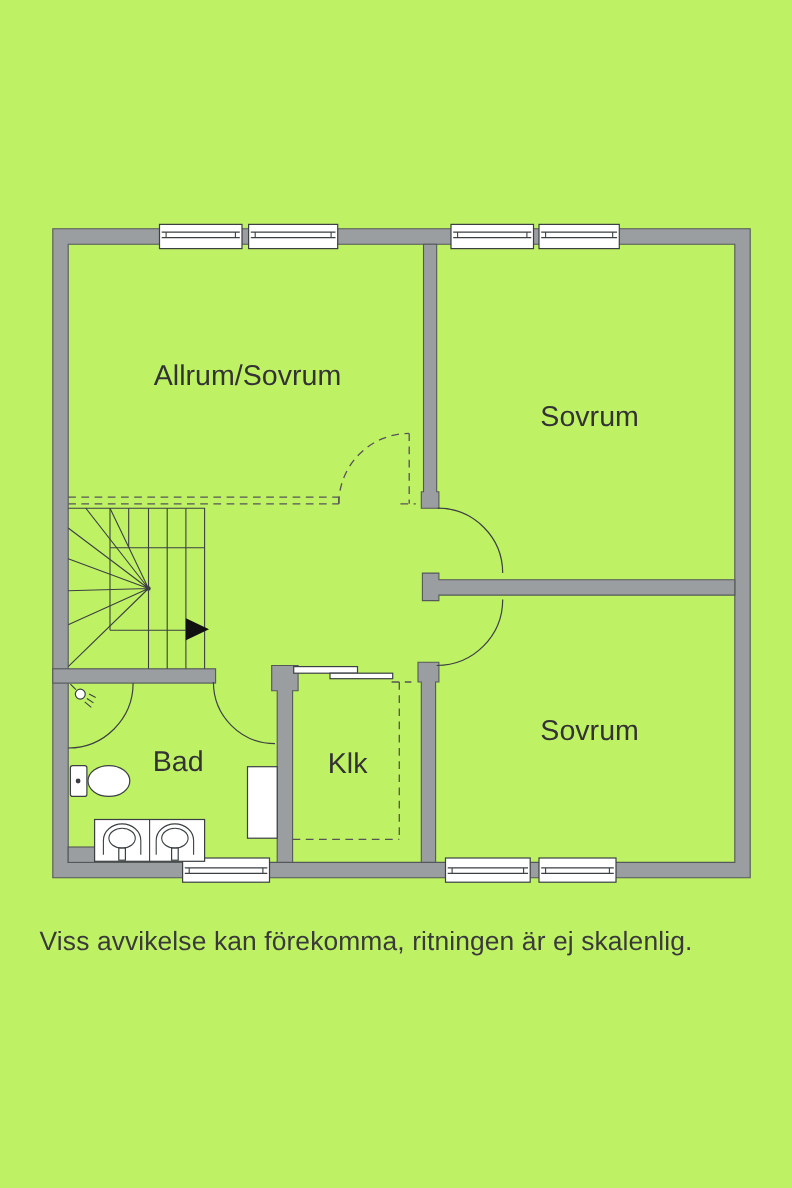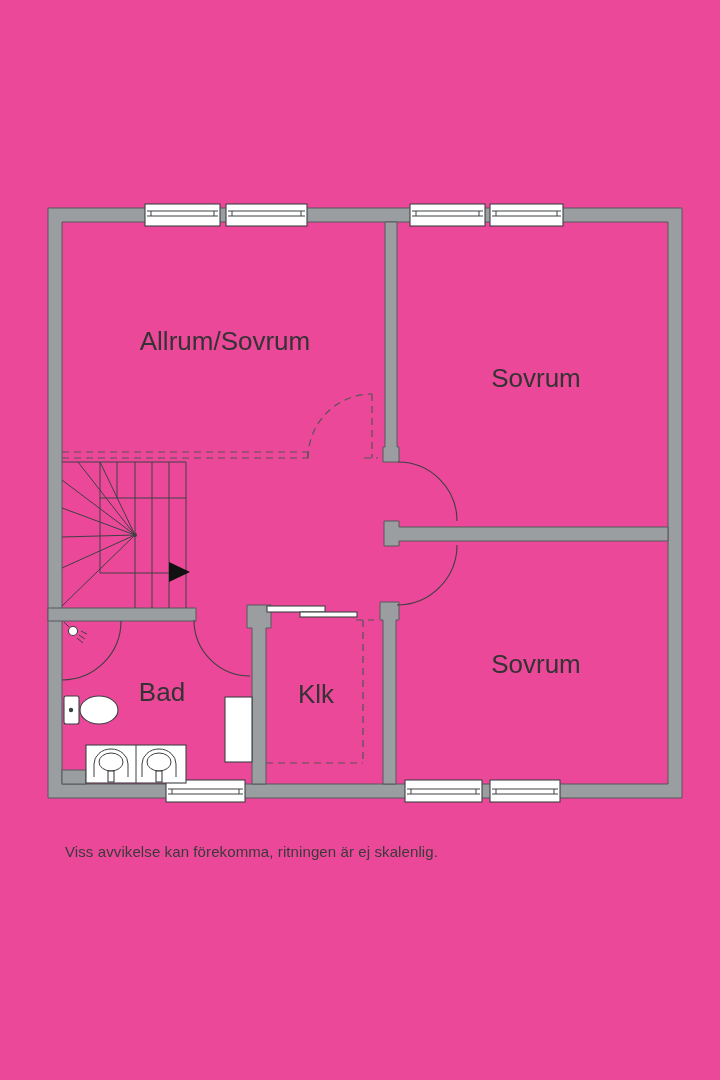--- a/index.html
+++ b/index.html
@@ -8,40 +8,39 @@
     background: #ffffff;
     width: 720px;
     height: 1080px;
     overflow: hidden;
     font-family: "Liberation Sans", "DejaVu Sans", sans-serif;
   }
   .stage {
     position: relative;
     width: 720px;
     height: 1080px;
-    background: #ec4899;
+    background: #bef264;
   }
   svg { display: block; }
 
   .wall      { fill: #9a9ea1; stroke: #54585a; stroke-width: 1; }
   .line      { stroke: #3c4043; stroke-width: 1.1; fill: none; }
   .thinline  { stroke: #3c4043; stroke-width: 1;   fill: none; }
   .whitefix  { fill: #ffffff; stroke: #3c4043; stroke-width: 1.1; }
   .dashed    { stroke: #555555; stroke-width: 1.2; fill: none; stroke-dasharray: 7 5; }
   .roomlabel { fill: #333333; font-family: "Liberation Sans", "DejaVu Sans", sans-serif;
                font-size: 26px; font-weight: 400; text-anchor: middle; }
   .caption {
     position: absolute;
     left: 36px;
     top: 843px;
     color: #3a3a3a;
-    font-size: 15px;
+    font-size: 24px;
     letter-spacing: 0.1px;
     white-space: nowrap;
-    margin-left: 29px;
   }
 </style>
 </head>
 <body>
 
 <div class="stage">
 
   <svg width="720" height="1080" viewBox="0 0 720 1080">
 
     <g>

